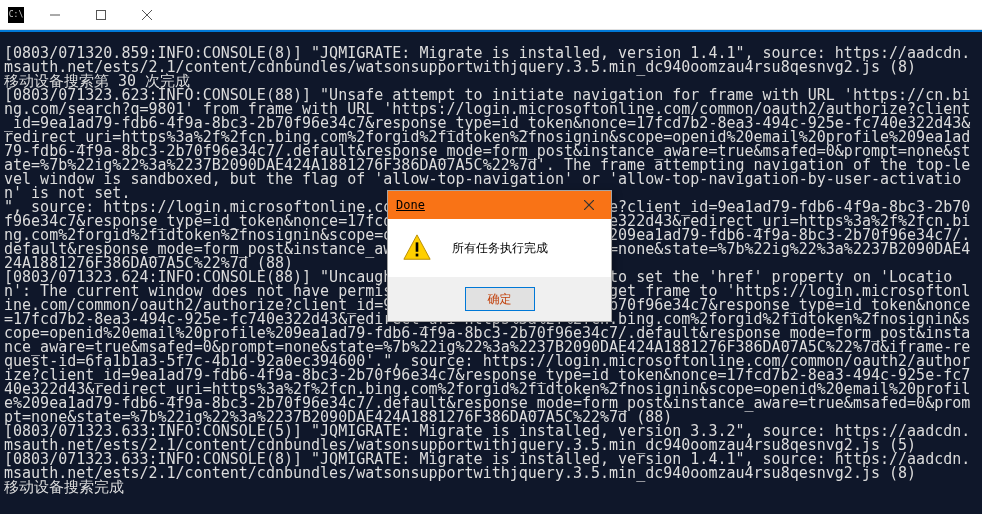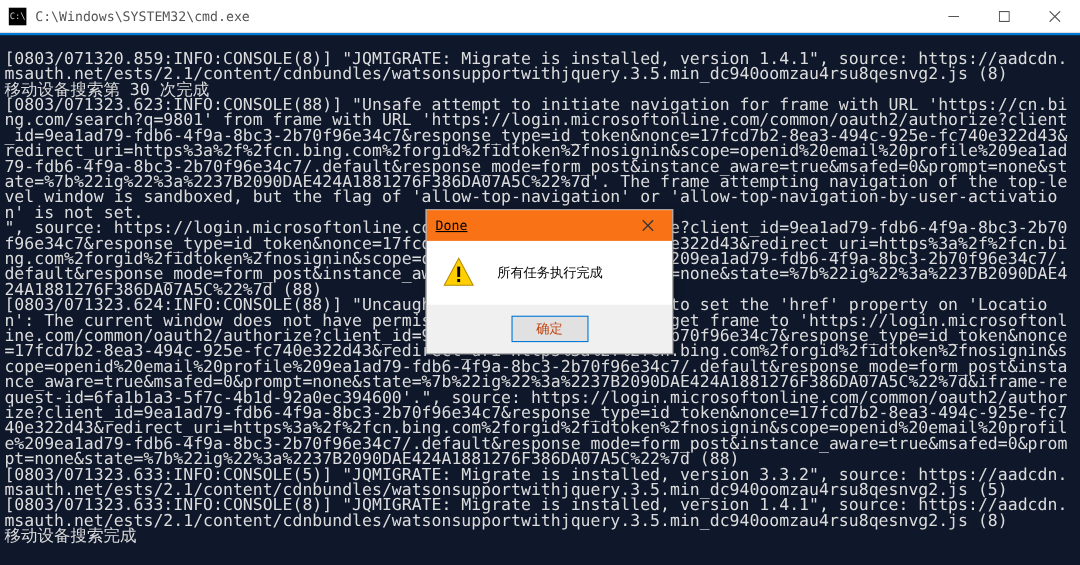--- a/index.html
+++ b/index.html
@@ -96,21 +96,20 @@
   display: flex; align-items: center; justify-content: center;
 }
 </style>
 </head>
 <body>
 
 <div class="titlebar">
   <div class="titlebar-icon">
     <span>C:\</span>
   </div>
-  <div class="titlebar-title">C:\Windows\SYSTEM32\cmd.exe</div>
   <div class="titlebar-btns">
     <div class="titlebar-btn">
       <svg width="10" height="10" viewBox="0 0 10 10">
           <line x1="0" y1="5" x2="10" y2="5" stroke="#555" stroke-width="1"></line>
         </svg>
     </div>
     <div class="titlebar-btn">
       <svg width="10" height="10" viewBox="0 0 10 10">
           <rect x="0.5" y="0.5" width="9" height="9" fill="none" stroke="#555" stroke-width="1"></rect>
         </svg>

